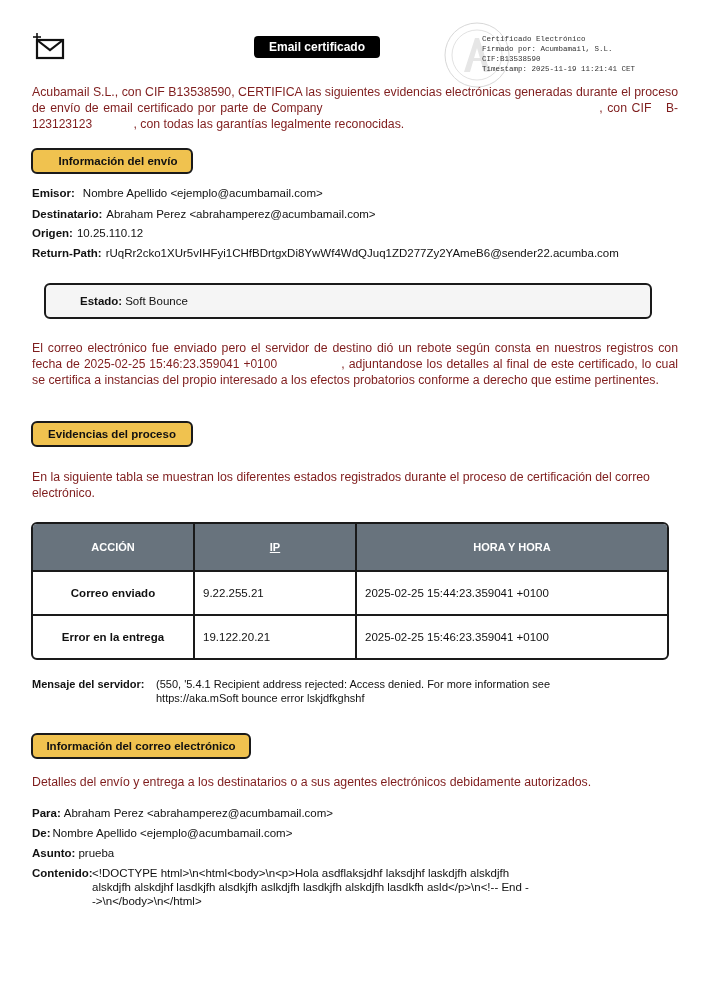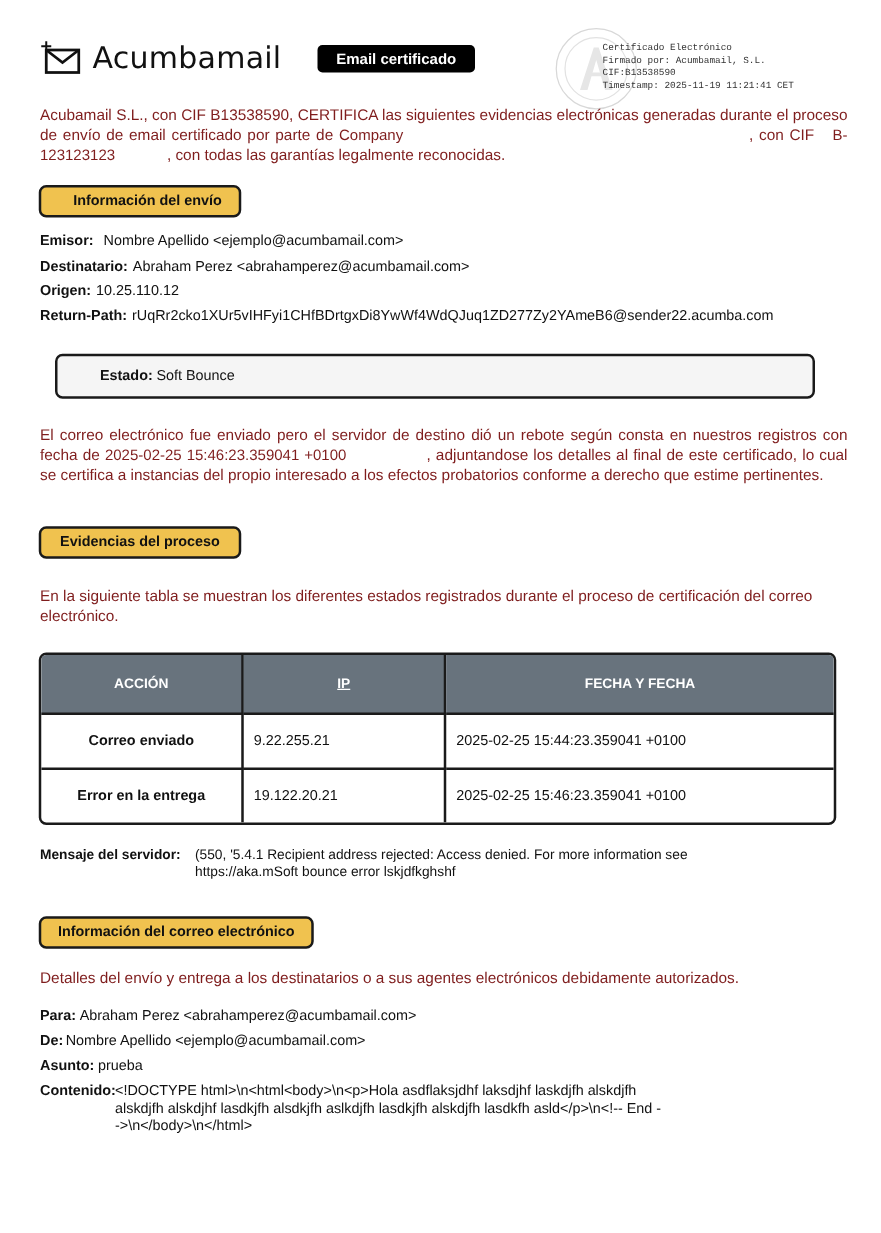--- a/index.html
+++ b/index.html
@@ -47,21 +47,20 @@
 
 <div class="logo">
   <div class="logo-icon">
     <svg width="34" height="28" viewBox="0 0 34 28">
       <rect x="5" y="8" width="26" height="18" fill="none" stroke="#111" stroke-width="2.2"></rect>
       <polyline points="5,8 18,18 31,8" fill="none" stroke="#111" stroke-width="2.2"></polyline>
       <line x1="5" y1="1" x2="5" y2="9" stroke="#111" stroke-width="1.6"></line>
       <line x1="1" y1="5" x2="9" y2="5" stroke="#111" stroke-width="1.6"></line>
     </svg>
   </div>
-  <span class="logo-text">Acumbamail</span>
 </div>
 
 <div class="badge">Email certificado</div>
 
 <div class="seal">
   <svg width="70" height="70" viewBox="0 0 70 70">
     <circle cx="35" cy="35" r="32" fill="none" stroke="#d8d8d8" stroke-width="1"></circle>
     <circle cx="35" cy="35" r="25" fill="none" stroke="#e2e2e2" stroke-width="1"></circle>
     <path d="M22 52 L33 18 L37 18 L48 52 L42 52 L35 28 L28 52 Z" fill="#e6e6e6"></path>
     <rect x="30" y="38" width="10" height="3" fill="#e6e6e6"></rect>
@@ -111,21 +110,21 @@
 
 <div class="section-pill" style="top:421px; width:162px;">Evidencias del proceso</div>
 
 <div class="para" style="top:469px; width:640px; text-align:left;">En la siguiente tabla se muestran los diferentes estados registrados durante el proceso de certificación del correo electrónico.</div>
 
 <table class="ev">
   <thead>
     <tr>
       <th style="width:158px;">ACCIÓN</th>
       <th style="width:158px;text-decoration:underline;">IP</th>
-      <th>FECHA Y FECHA</th>
+      <th>HORA Y HORA</th>
     </tr>
   </thead>
   <tbody>
     <tr>
       <td class="action">Correo enviado</td>
       <td>9.22.255.21</td>
       <td>2025-02-25 15:44:23.359041 +0100</td>
     </tr>
     <tr>
       <td class="action">Error en la entrega</td>

